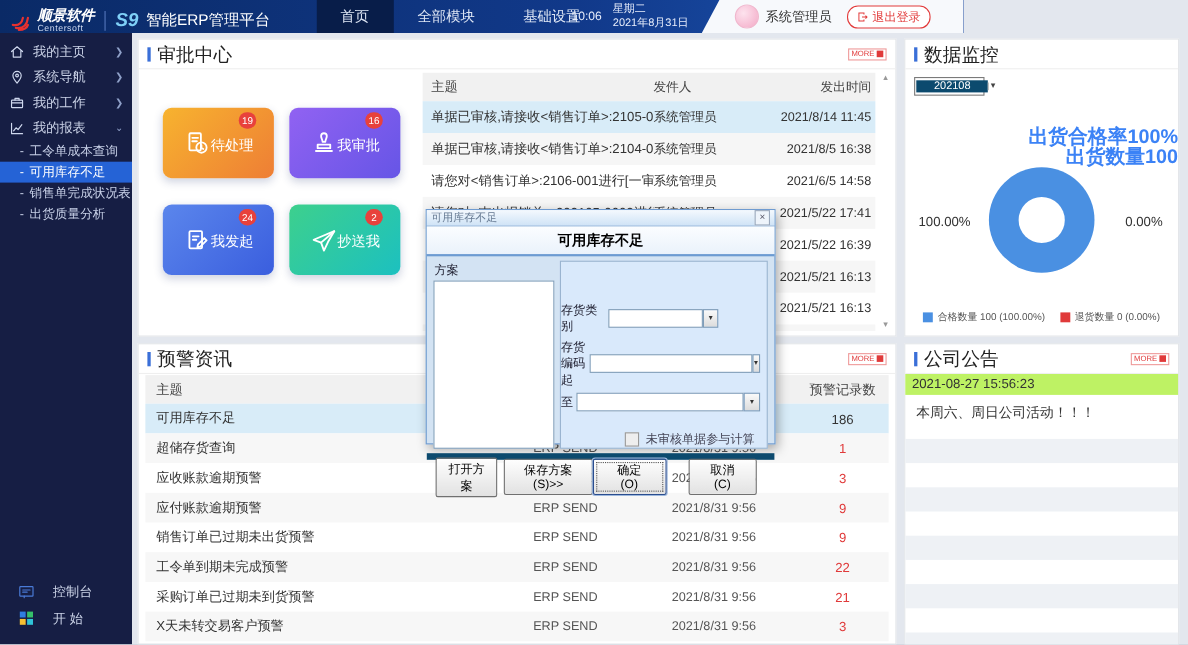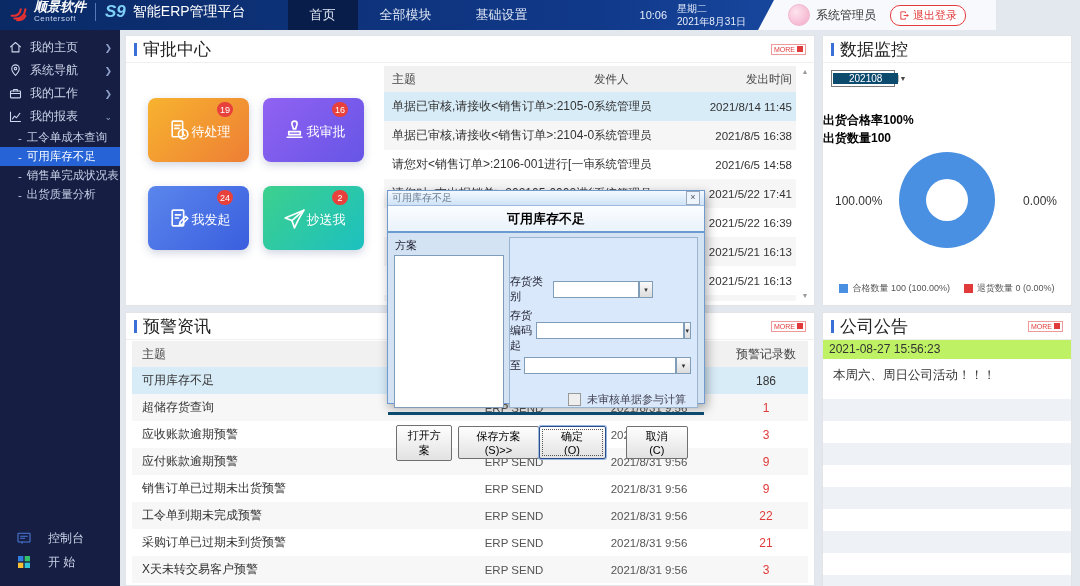--- a/index.html
+++ b/index.html
@@ -1,22 +1,22 @@
 <!DOCTYPE html>
 <html><head>
 <meta charset="utf-8">
 <style>
   html,body{margin:0;padding:0;background:#c9ced8;}
   .screen{position:relative;width:1080px;height:586px;overflow:hidden;
     font-family:"Liberation Sans","DejaVu Sans",sans-serif;background:#e3e7ee;}
 
   
-  .hdr{position:absolute;left:0;top:0;width:996px;height:30px;
+  .hdr{position:absolute;left:0;top:0;width:876px;height:30px;
     background:linear-gradient(90deg,#0a2a66 0%,#11398a 60%,#17489f 80%);
-    display:flex;align-items:flex-start;color:#fff;}
+    display:flex;align-items:flex-end;color:#fff;}
   .logo-wrap{display:flex;align-items:center;padding-left:8px;}
   .logo-txt{display:flex;flex-direction:column;line-height:1;margin-left:4px;}
   .logo-cn{font-size:13px;font-weight:bold;font-style:italic;}
   .logo-en{font-size:8px;color:#cdd8ef;letter-spacing:.5px;margin-top:2px;}
   .hdr-div{width:1px;height:18px;background:#5577bb;margin:0 9px;}
   .s9{font-size:17px;font-weight:bold;font-style:italic;color:#7fd0f7;}
   .product{font-size:14px;margin-left:7px;}
   .nav{display:flex;height:30px;margin-left:42px;}
   .tab{padding:0 22px;line-height:30px;font-size:13px;color:#dfe7f5;cursor:pointer;}
   .tab.active{background:#081d49;}
@@ -88,21 +88,21 @@
   .a-sender{width:120px;text-align:center;font-size:11.5px;color:#555;}
   .a-time{width:150px;text-align:center;font-size:11.5px;color:#555;}
   .a-count{width:84px;text-align:center;font-size:12px;color:#e03a3a;}
   .a-count.dark{color:#333;}
 
   
   .sel-box{position:absolute;left:8px;top:34px;width:64px;height:17px;border:1px solid #7a7a7a;background:#fff;
     display:flex;align-items:center;font-size:10px;cursor:pointer;box-sizing:border-box;}
   .sel-val{background:#0c4a6e;color:#fff;padding:0 16px;margin-left:1px;}
   .sel-arr{margin-left:auto;width:14px;text-align:center;color:#444;font-size:7px;border-left:1px solid #bbb;}
-  .m-line{position:absolute;width:100%;text-align:left;color:#000000;font-size:12px;font-weight:bold;}
+  .m-line{position:absolute;width:100%;text-align:right;color:#3b82f6;font-size:18px;font-weight:bold;}
   .donut{position:absolute;left:50%;top:116px;transform:translateX(-50%);width:96px;height:96px;border-radius:50%;
     background:#4a90e2;}
   .donut::after{content:"";position:absolute;left:50%;top:50%;transform:translate(-50%,-50%);
     width:42px;height:42px;border-radius:50%;background:#fff;}
   .pct{position:absolute;top:158px;font-size:12px;color:#333;}
   .legend{position:absolute;bottom:10px;width:100%;display:flex;justify-content:center;gap:14px;font-size:9px;color:#555;}
   .lg-item{display:flex;align-items:center;gap:4px;}
   .lg-sq{width:9px;height:9px;}
 
   
@@ -130,21 +130,21 @@
   .fld{display:flex;align-items:center;justify-content:flex-end;margin-bottom:4px;}
   .fld label{font-size:11px;color:#223;margin-right:3px;}
   .fld input{height:15px;border:1px solid #7f9db9;background:#fff;font-size:11px;padding:0 2px;}
   .combo{width:15px;height:17px;border:1px solid #7f9db9;background:linear-gradient(#fafafa,#dcdcdc);
     font-size:7px;color:#333;text-align:center;line-height:16px;cursor:pointer;box-sizing:border-box;}
   .fld.f0{padding-right:44px;} .fld.f0 input{width:80px;}
   .fld.f1,.fld.f2{padding-right:6px;} .fld.f1 input,.fld.f2 input{width:146px;}
   .chk-row{display:flex;align-items:center;gap:6px;margin:18px 0 0 58px;}
   .chk{width:11px;height:11px;border:1px solid #999;background:#eee;cursor:pointer;}
   .chk-label{font-size:11px;color:#445;}
-  .d-foot{height:31px;border-top:3px solid #0c4a6e;display:flex;align-items:center;padding:12px 8px;}
+  .d-foot{height:31px;border-top:6px solid #0c4a6e;display:flex;align-items:center;padding:0 8px;}
   .btn{font-size:11px;color:#000;background:linear-gradient(#fefefe,#e2e2e2);border:1px solid #707070;
     border-radius:2px;padding:2px 8px;cursor:pointer;}
   .btn.primary{margin-left:auto;border:1px solid #2a4d8f;outline:1px dotted #555;outline-offset:-4px;
     padding:2px 16px;box-shadow:0 0 0 1px #9db8dd;}
   .btn.cancel{margin-left:20px;margin-right:8px;padding:2px 14px;}
   .btn.save{margin-left:6px;}
 </style>
 </head>
 <body>
 

